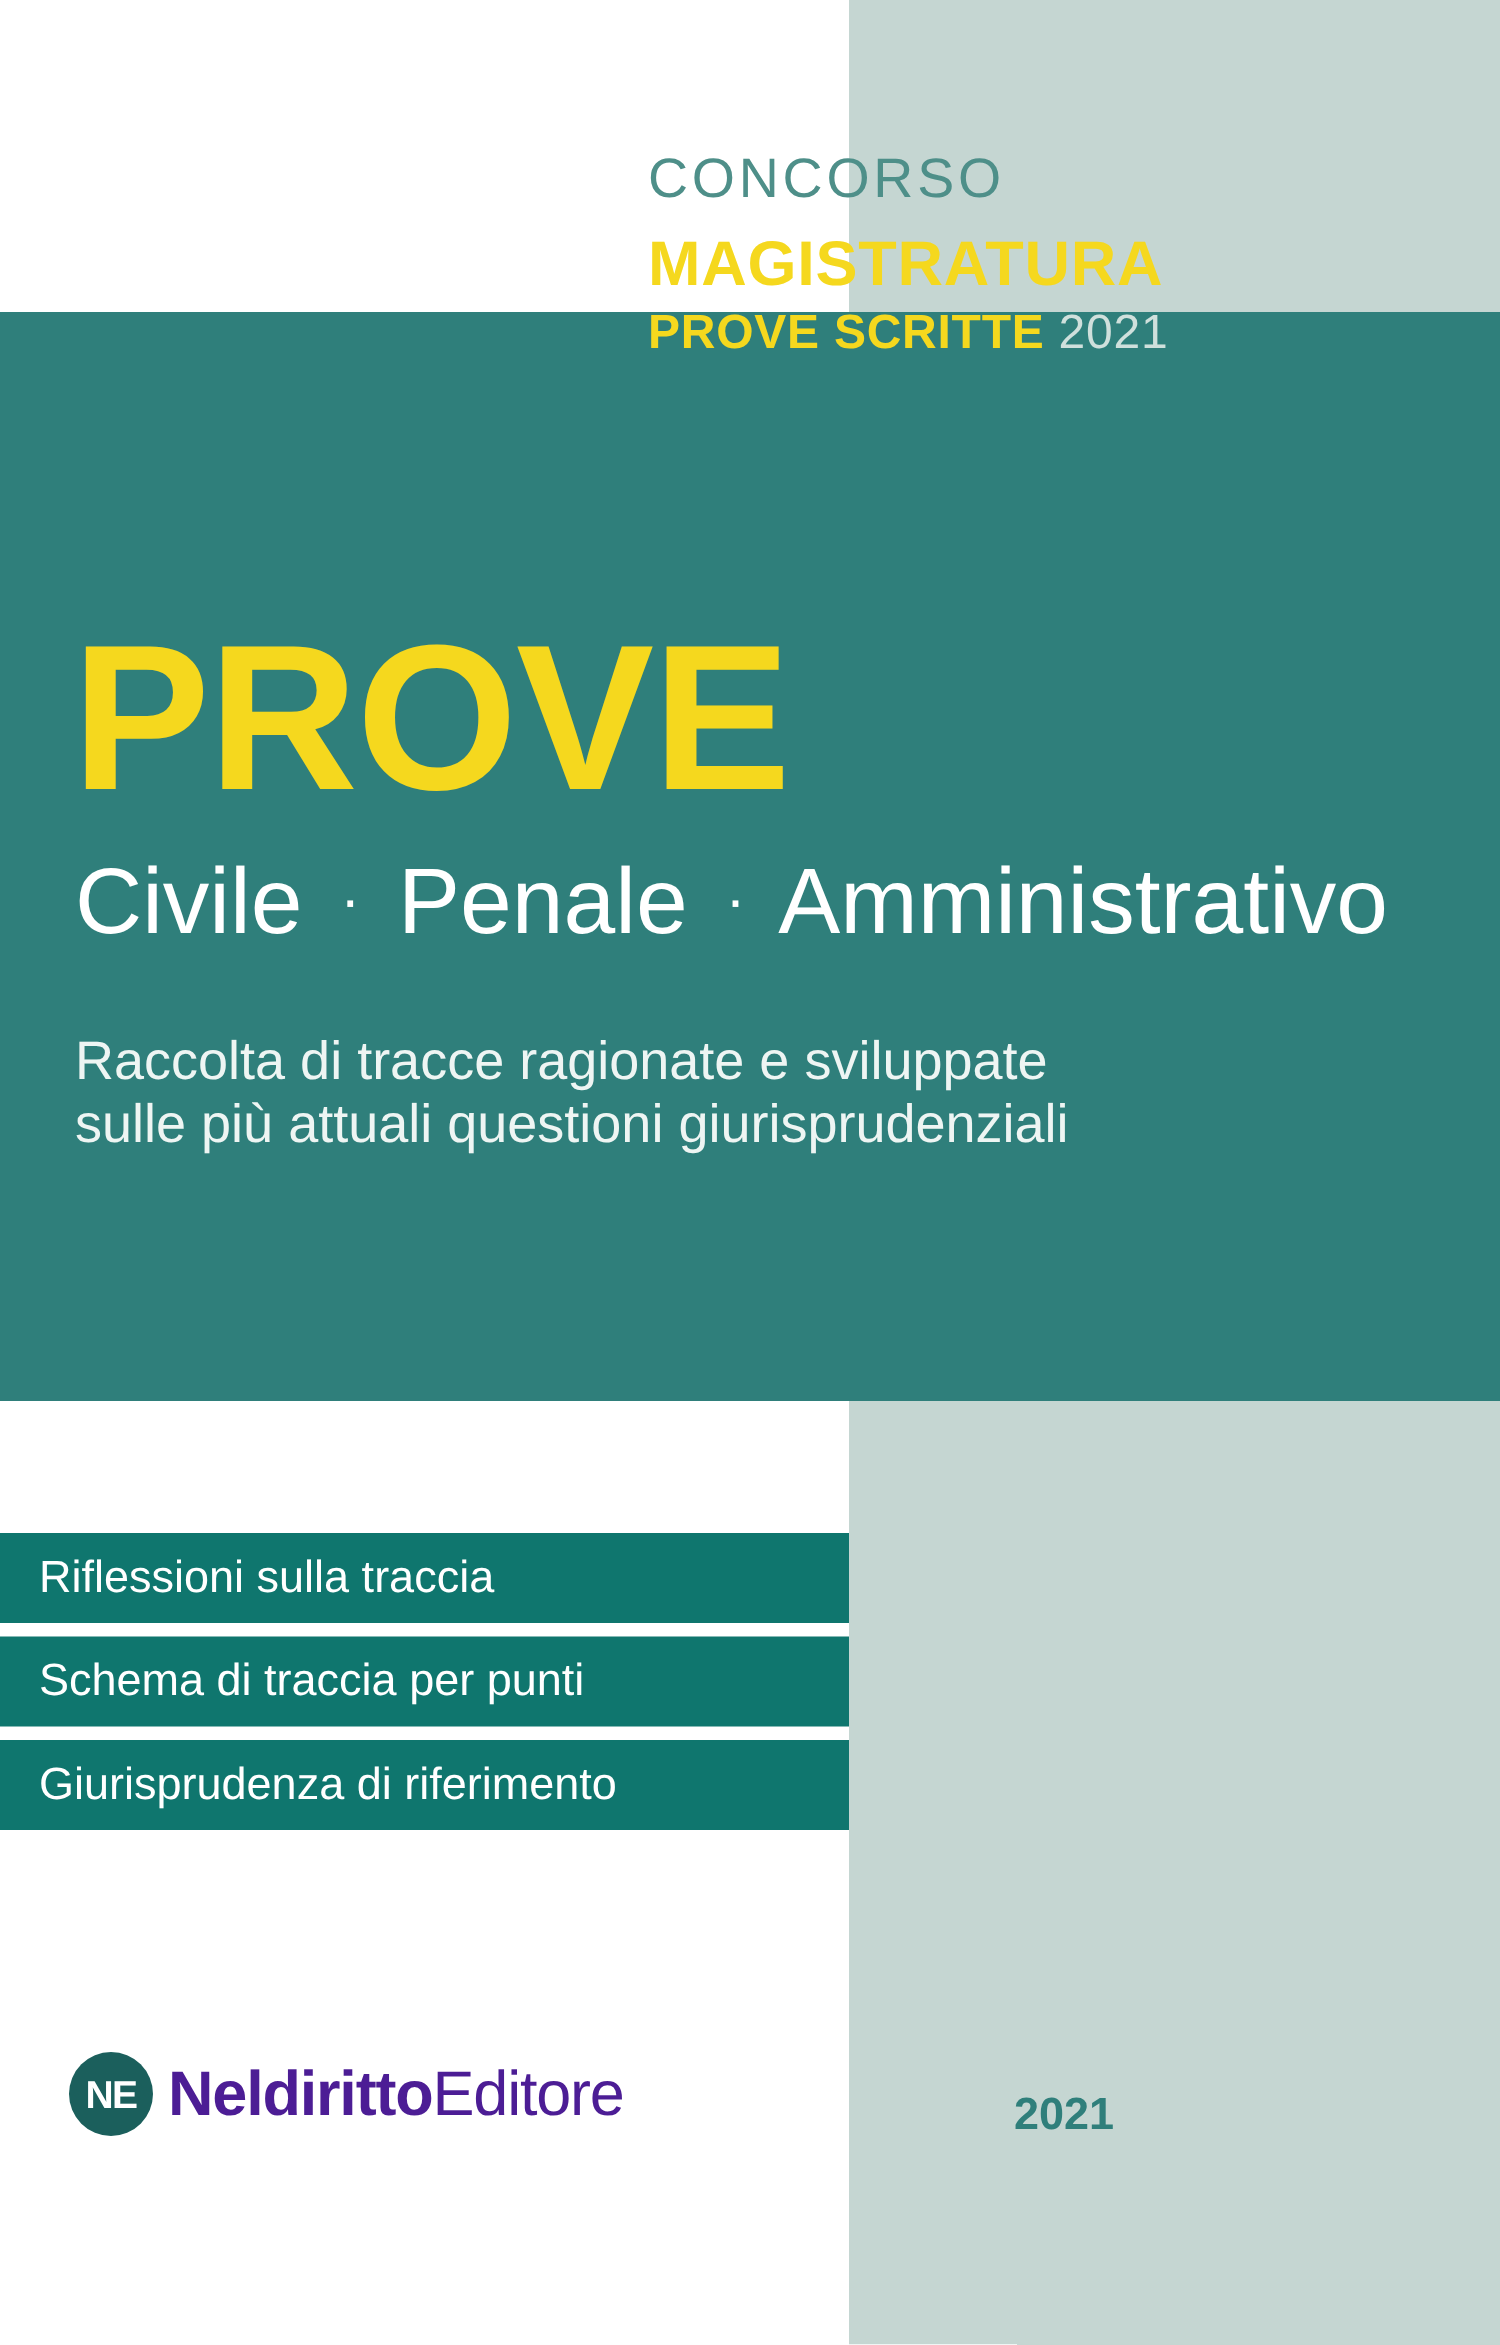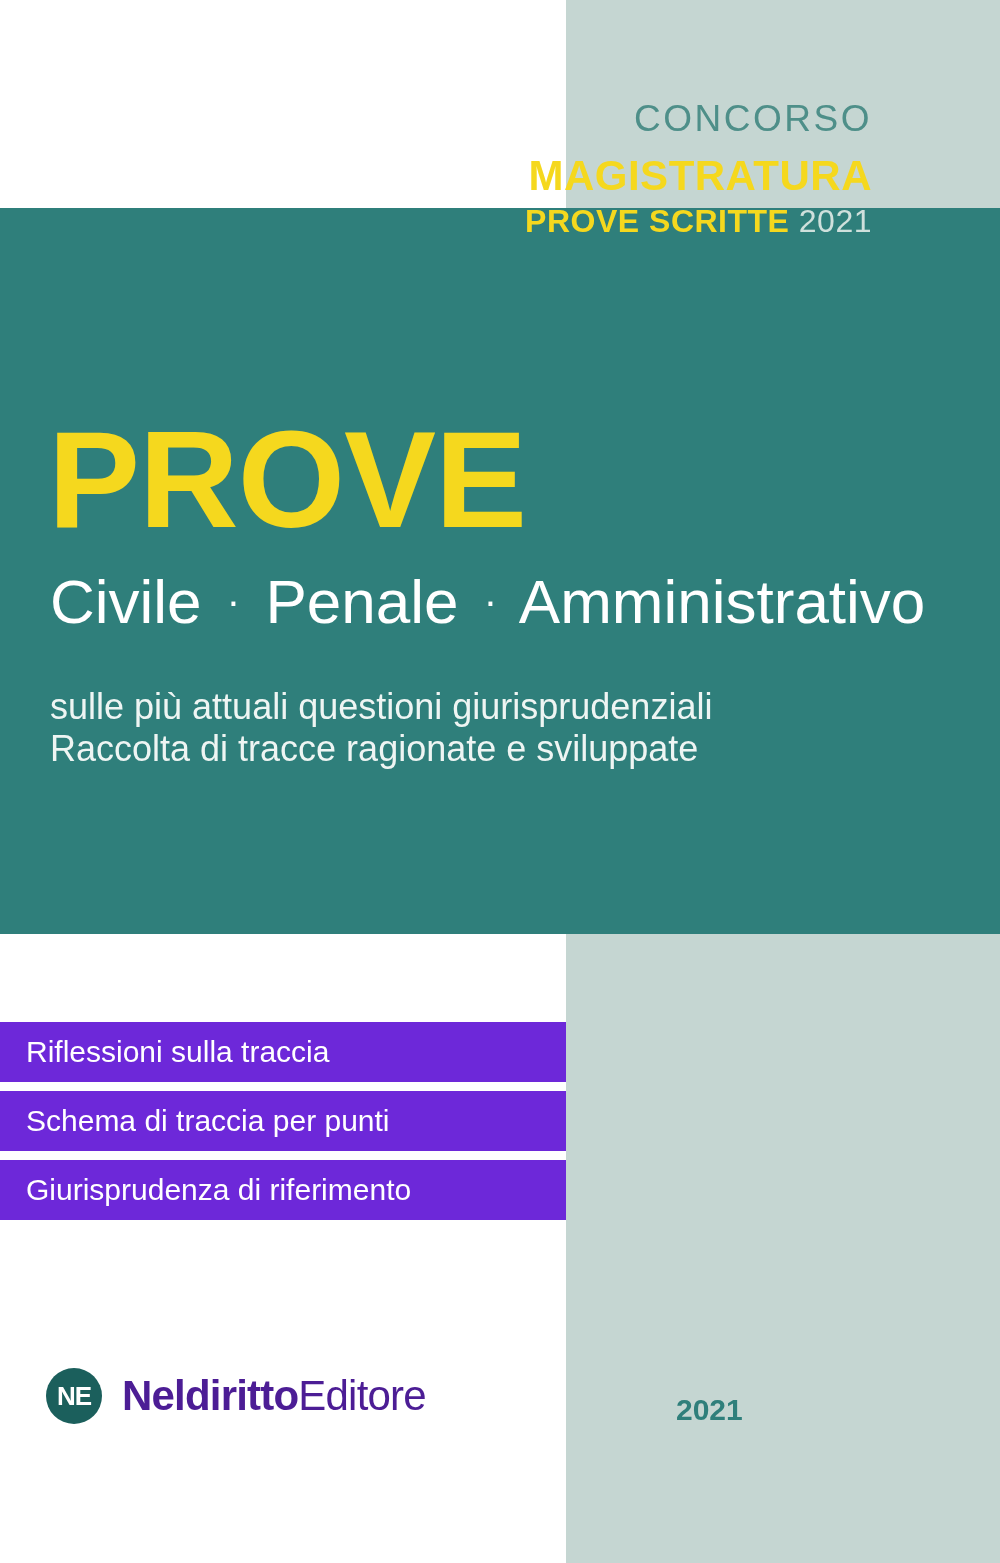--- a/index.html
+++ b/index.html
@@ -36,21 +36,21 @@
     height: 726px;
     background: #2f7f7b;
   }
 
   
   .header {
     position: absolute;
     right: 128px;
     top: 100px;
     width: 440px;
-    text-align: right;
+    text-align: left;
     z-index: 5;
   }
   .header-concorso {
     font-size: 37px;
     letter-spacing: 2.5px;
     color: #4e8f89;
     font-weight: 400;
     line-height: 1.02;
   }
   .header-magistratura {
@@ -120,40 +120,39 @@
   .features {
     position: absolute;
     left: 0;
     top: 1022px;
     width: 566px;
     z-index: 6;
   }
   .feature-bar {
     width: 566px;
     height: 60px;
-    background: #6d28d9;
+    background: #0f766e;
     margin-bottom: 9px;
     display: flex;
     align-items: center;
     padding-left: 26px;
     color: #ffffff;
     font-size: 30px;
     font-weight: 400;
     white-space: nowrap;
   }
 
   
   .publisher {
     position: absolute;
     left: 46px;
     top: 1368px;
     display: flex;
     align-items: center;
     z-index: 6;
-    gap: 10px;
   }
   .logo-mark {
     width: 56px;
     height: 56px;
     border-radius: 50%;
     background: #1b5f5c;
     color: #ffffff;
     display: flex;
     align-items: center;
     justify-content: center;
@@ -202,22 +201,22 @@
 
   <div class="title-sub">
     <span>Civile</span>
     <span class="dot">·</span>
     <span>Penale</span>
     <span class="dot">·</span>
     <span>Amministrativo</span>
   </div>
 
   <div class="title-desc">
+    <div>Raccolta di tracce ragionate e sviluppate</div>
     <div>sulle più attuali questioni giurisprudenziali</div>
-    <div>Raccolta di tracce ragionate e sviluppate</div>
   </div>
 
   <div class="features">
     <div class="feature-bar">Riflessioni sulla traccia</div>
     <div class="feature-bar">Schema di traccia per punti</div>
     <div class="feature-bar">Giurisprudenza di riferimento</div>
   </div>
 
   <div class="publisher">
     <div class="logo-mark">NE</div>

